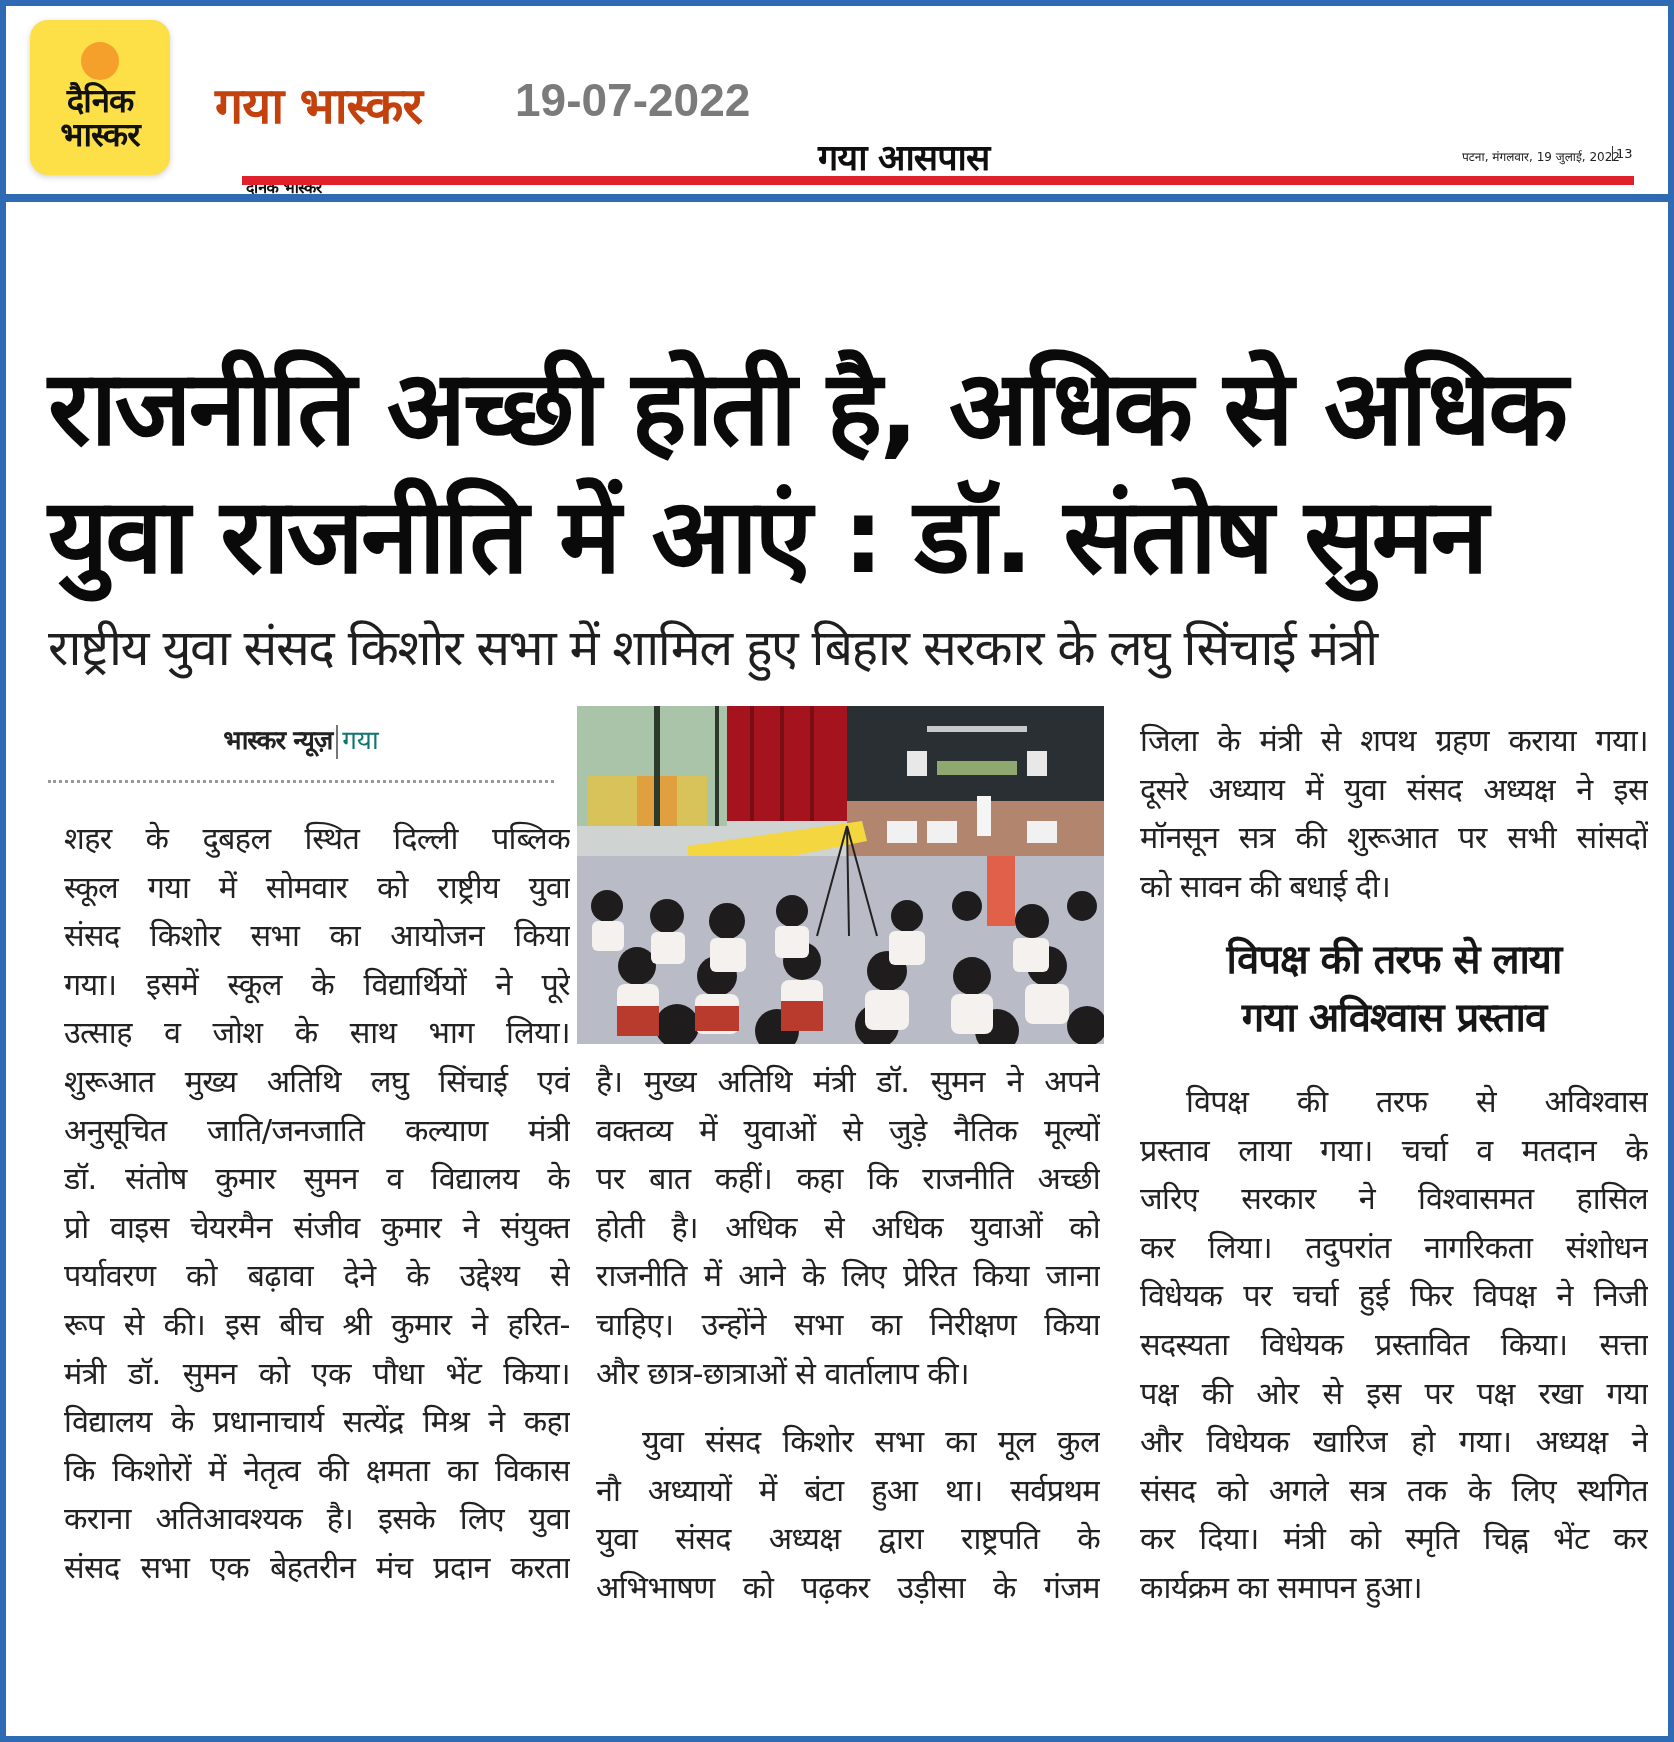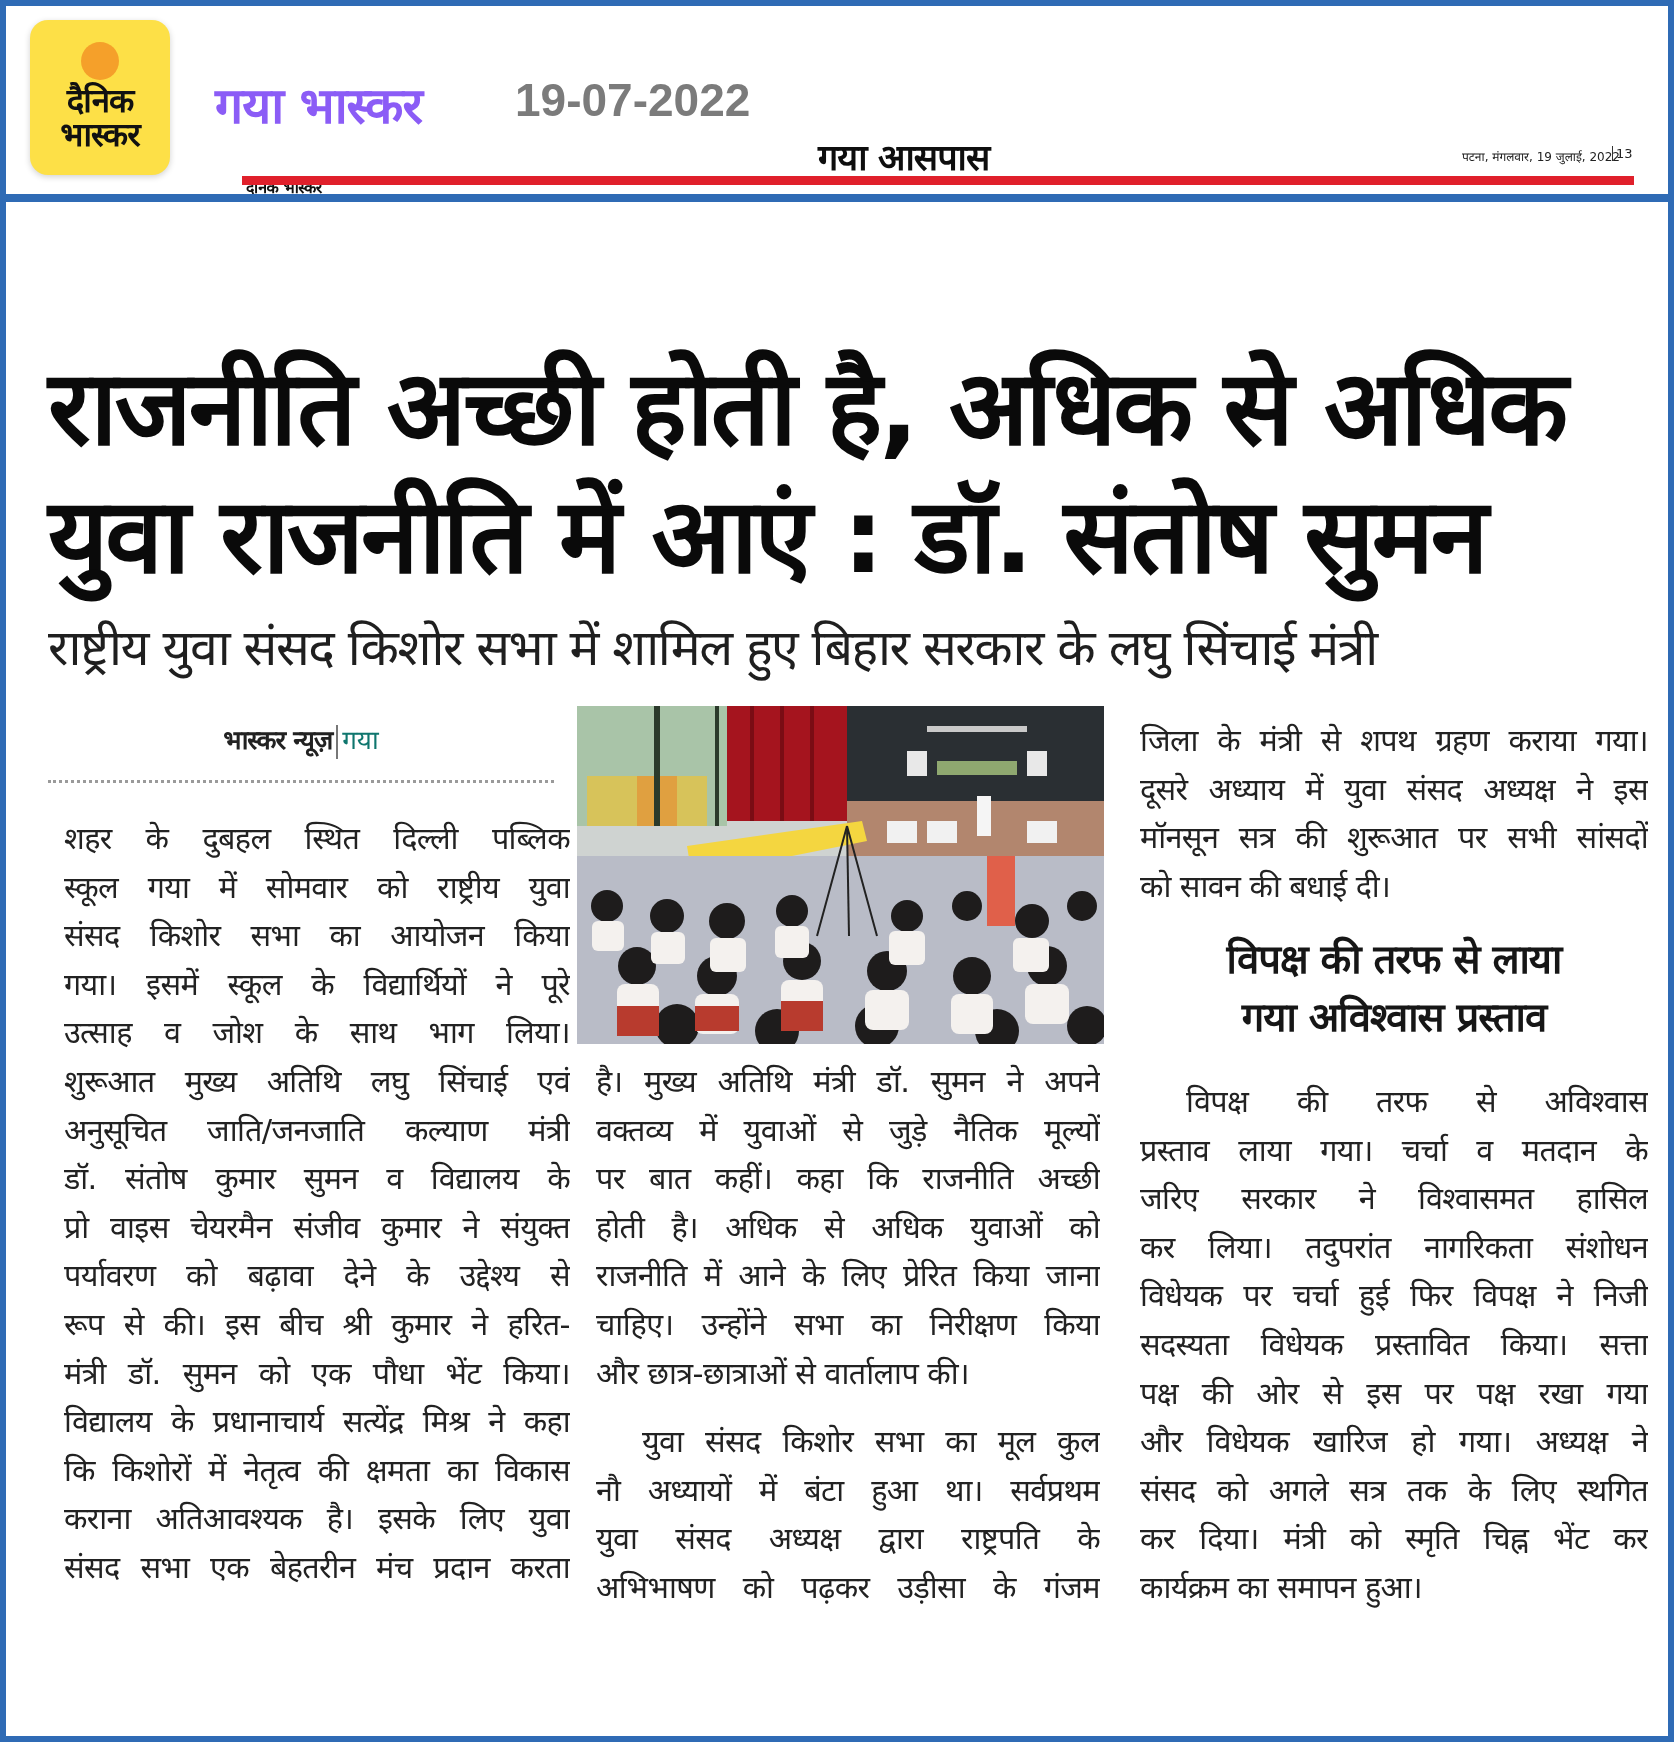--- a/index.html
+++ b/index.html
@@ -31,21 +31,21 @@
       margin-top: 22px;
     }
     .logo-text {
       font-family: "DejaVu Sans", sans-serif; font-weight: 900; font-size: 33px;
       line-height: 34px; text-align: center; color: #111; margin-top: 4px;
       letter-spacing: -1px;
     }
 
     .edition-title {
       position: absolute; left: 215px; top: 70px;
-      font-size: 50px; font-weight: 700; color: #8b5cf6; letter-spacing: -1px;
+      font-size: 50px; font-weight: 700; color: #c2410c; letter-spacing: -1px;
     }
     .edition-date {
       position: absolute; left: 515px; top: 73px;
       font-family: "Liberation Sans", sans-serif;
       font-size: 46px; font-weight: 700; color: #7b7b7b;
     }
 
     .paper-strip-brand {
       position: absolute; left: 246px; top: 150px;
       font-size: 16px; font-weight: 900; color: #111; letter-spacing: -0.5px; margin-top: 26px;

